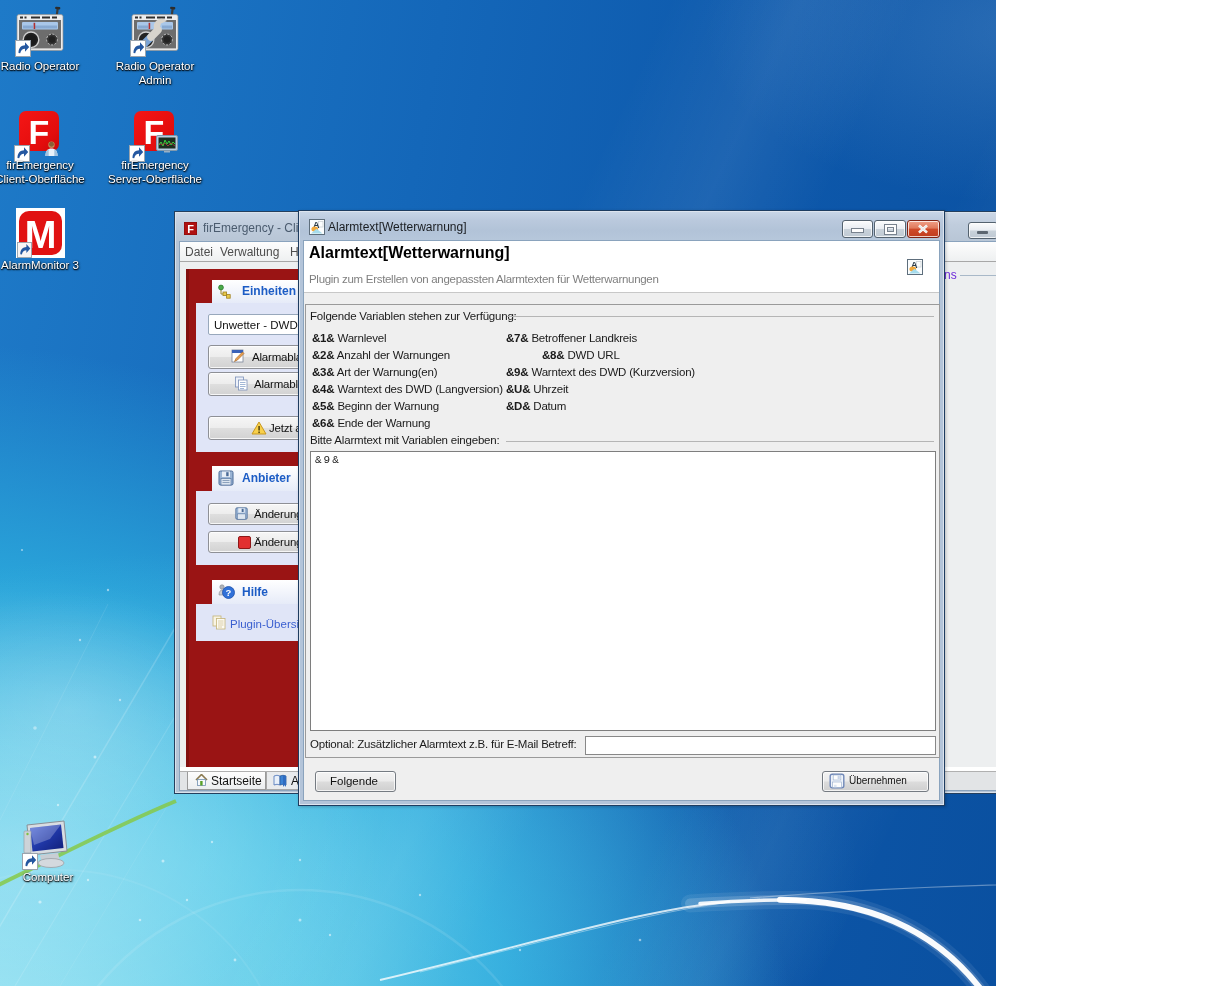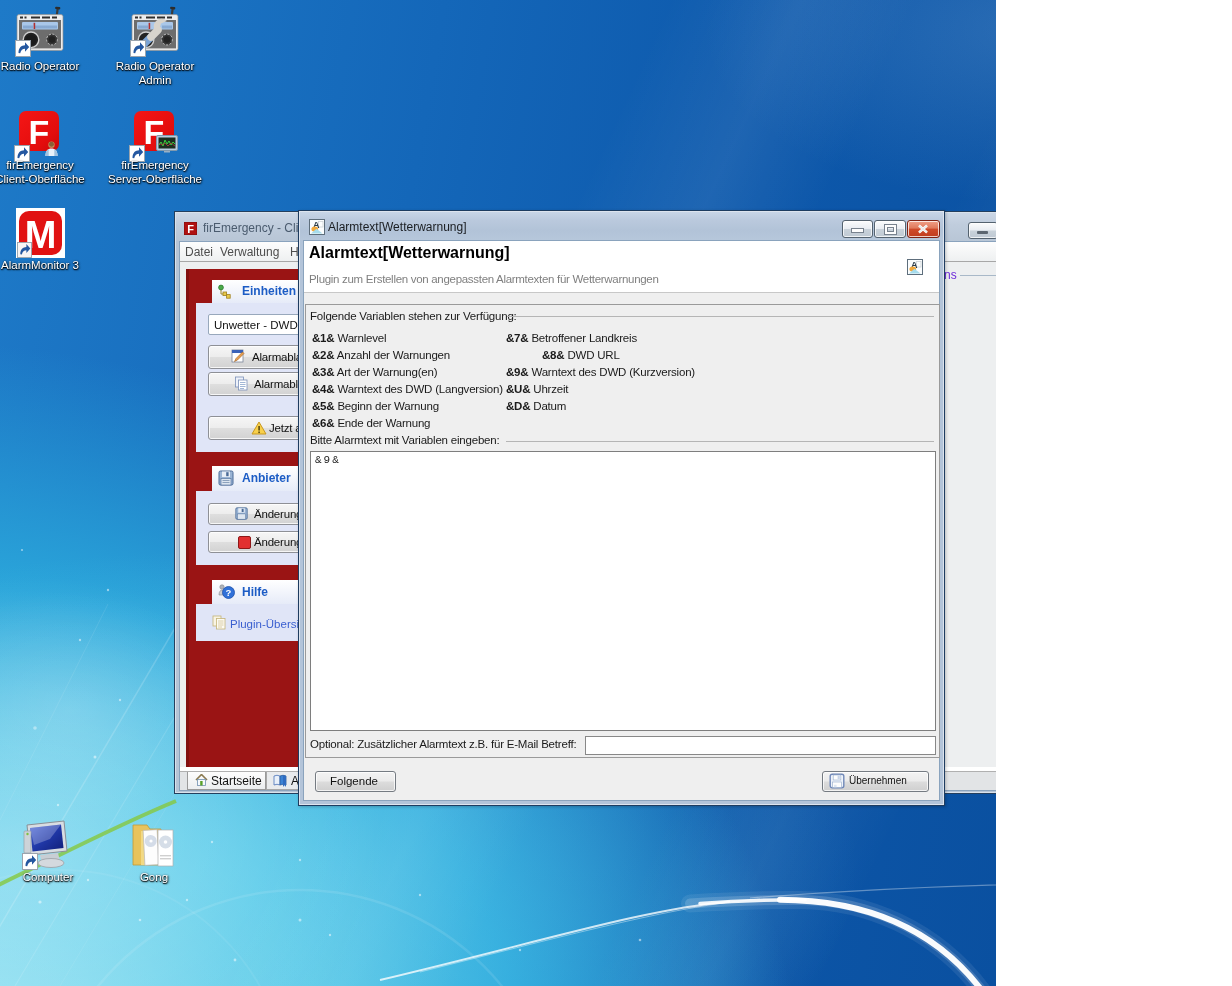--- a/index.html
+++ b/index.html
@@ -224,40 +224,20 @@
     <ellipse cx="31" cy="44" rx="13" ry="4.5" fill="#d4d9de" stroke="#9aa0a6" stroke-width="0.8"></ellipse>
     <rect x="4" y="12" width="7" height="22" rx="1" fill="#cdd3d8" stroke="#9aa0a6" stroke-width="0.7"></rect>
     <circle cx="7.5" cy="15" r="1.2" fill="#7cc242"></circle>
   </svg>
   <svg width="16" height="17" viewBox="0 0 16 17" style="position:absolute;left:14px;top:37px;">
     <rect x="0.5" y="0.5" width="15" height="16" fill="#fff" stroke="#9aa4ae"></rect>
     <path d="M3.5 13 C3.5 7.5 6.5 5.5 10 5.3 L10 2.2 L14.2 7 L10 11.8 L10 8.7 C7.6 8.8 5.9 9.8 5.2 13.2 Z" fill="#2457a0"></path>
   </svg>
   <div class="lbl" style="left:-10px;top:54px;width:100px;">Computer</div>
 </div>
-<div style="position:absolute;left:114px;top:816px;width:80px;height:76px;">
-  <svg width="46" height="50" viewBox="0 0 46 50" style="position:absolute;left:17px;top:3px;">
-    <path d="M2 6 L16 6 L19 10 L30 10 L30 46 L2 46 Z" fill="#e8c35c"></path>
-    <path d="M2 6 L16 6 L19 10 L30 10 L30 46 L2 46 Z" fill="none" stroke="#c09a38" stroke-width="0.8"></path>
-    <rect x="10" y="12" width="16" height="34" fill="#f2d984"></rect>
-    <g>
-          <rect x="13" y="11" width="14" height="35" fill="#fdfdfd" stroke="#b8b8b8" stroke-width="0.7" transform="rotate(-3 20 28)"></rect>
-    <circle cx="20" cy="22" r="6" fill="#d4dce8" transform="rotate(-3 20 28)"></circle>
-          <circle cx="20" cy="22" r="1.6" fill="#fff"></circle>
-        </g>
-    <g>
-          <rect x="27" y="11" width="15" height="36" fill="#ffffff" stroke="#b0b0b0" stroke-width="0.7"></rect>
-    <circle cx="34.5" cy="23" r="6.5" fill="#d6dee8"></circle>
-          <circle cx="34.5" cy="23" r="1.8" fill="#fff"></circle>
-    <rect x="29" y="36" width="11" height="1.4" fill="#d0d0d0"></rect>
-          <rect x="29" y="39" width="11" height="1.4" fill="#d0d0d0"></rect>
-        </g>
-  </svg>
-  <div class="lbl" style="left:-10px;top:54px;width:100px;">Gong</div>
-</div>
 <div style="position:absolute;left:1160px;top:816px;width:80px;height:76px;">
   <svg width="44" height="50" viewBox="0 0 44 50" style="position:absolute;left:19px;top:4px;">
     <path d="M5 8 L10 43 Q22 48 34 43 L39 8 Z" fill="rgba(190,220,240,0.55)" stroke="#9fc0d8" stroke-width="1"></path>
     <path d="M33 12 L13 38" stroke="rgba(255,255,255,0.5)" stroke-width="1.2"></path>
     <path d="M12 30 Q22 36 33 31 L32 40 Q22 45 11 40 Z" fill="#efe9df"></path>
     <path d="M12 30 Q22 36 33 31 Q28 28 22 30 Q16 27 12 30 Z" fill="#f8f4ec"></path>
     <path d="M10 42 Q22 48 34 42" fill="none" stroke="#c8cdd2" stroke-width="3"></path>
     <ellipse cx="22" cy="8" rx="17" ry="4.6" fill="none" stroke="#d2d7dc" stroke-width="3"></ellipse>
     <ellipse cx="22" cy="8" rx="17" ry="4.6" fill="none" stroke="#8fa5b5" stroke-width="0.8"></ellipse>
     <path d="M18 18 q-4 4 -1 8 l3 -1 M22 26 q4 1 6 -3 l-2 -5" fill="none" stroke="#5c87c8" stroke-width="2.2" opacity="0.75"></path>

